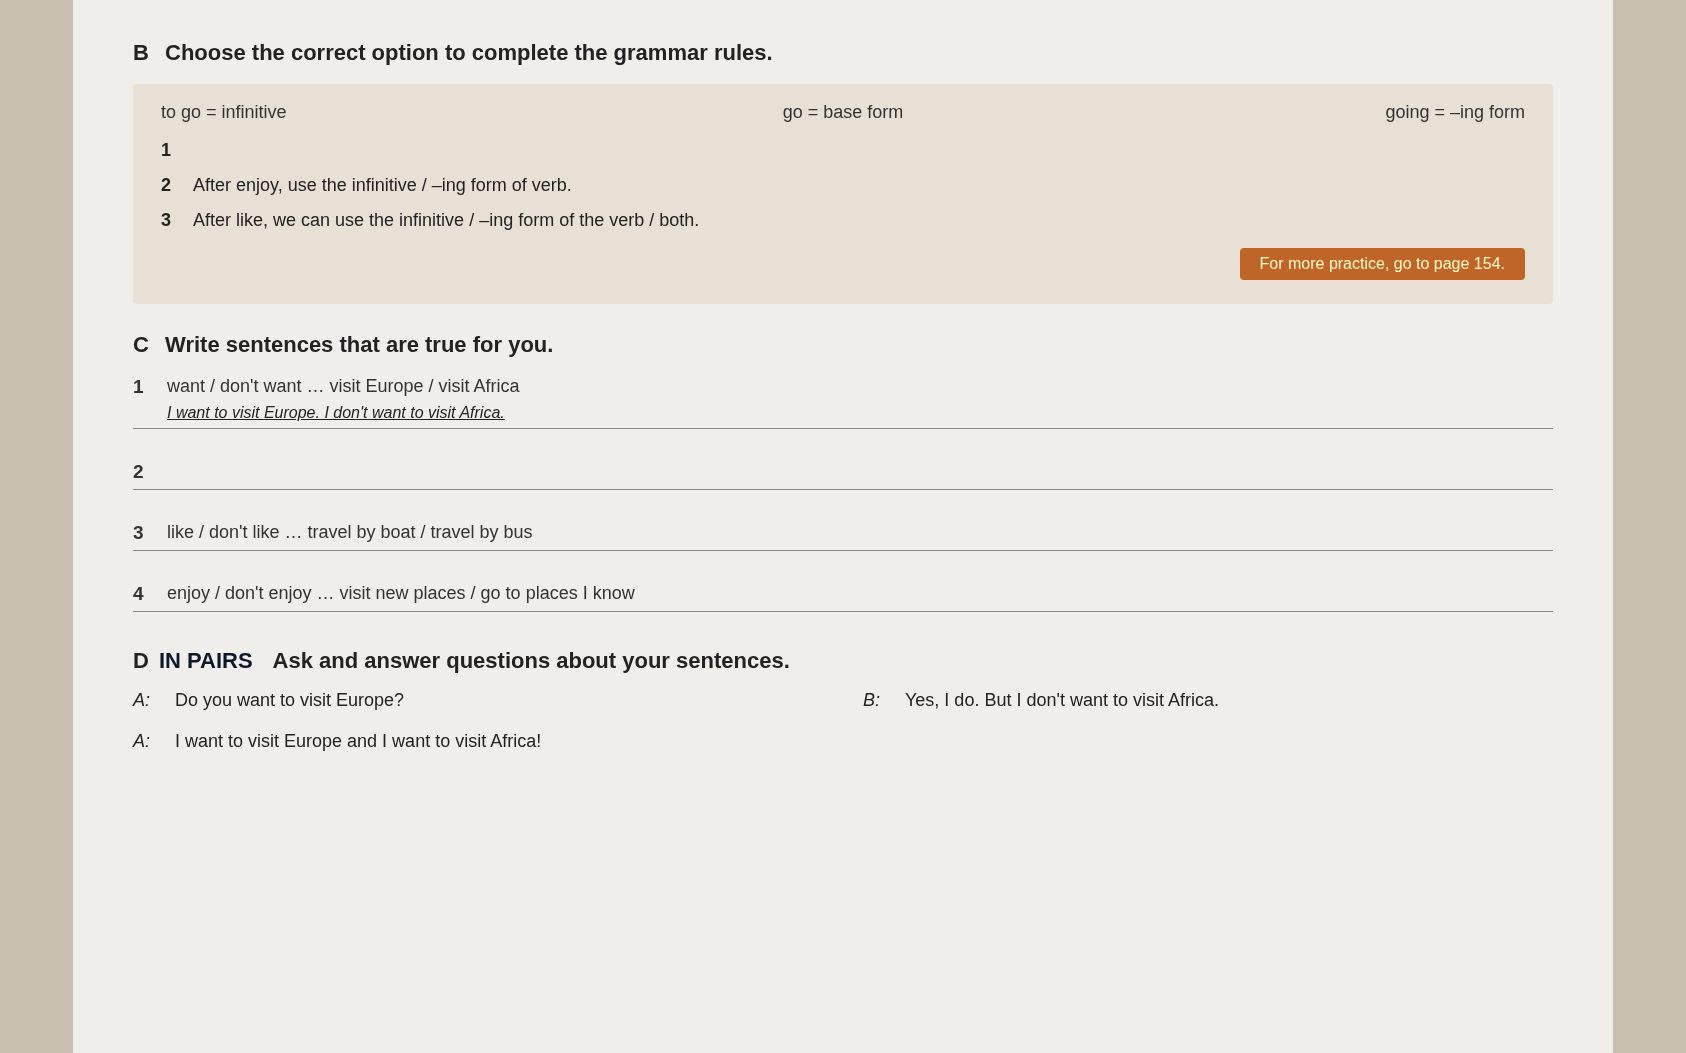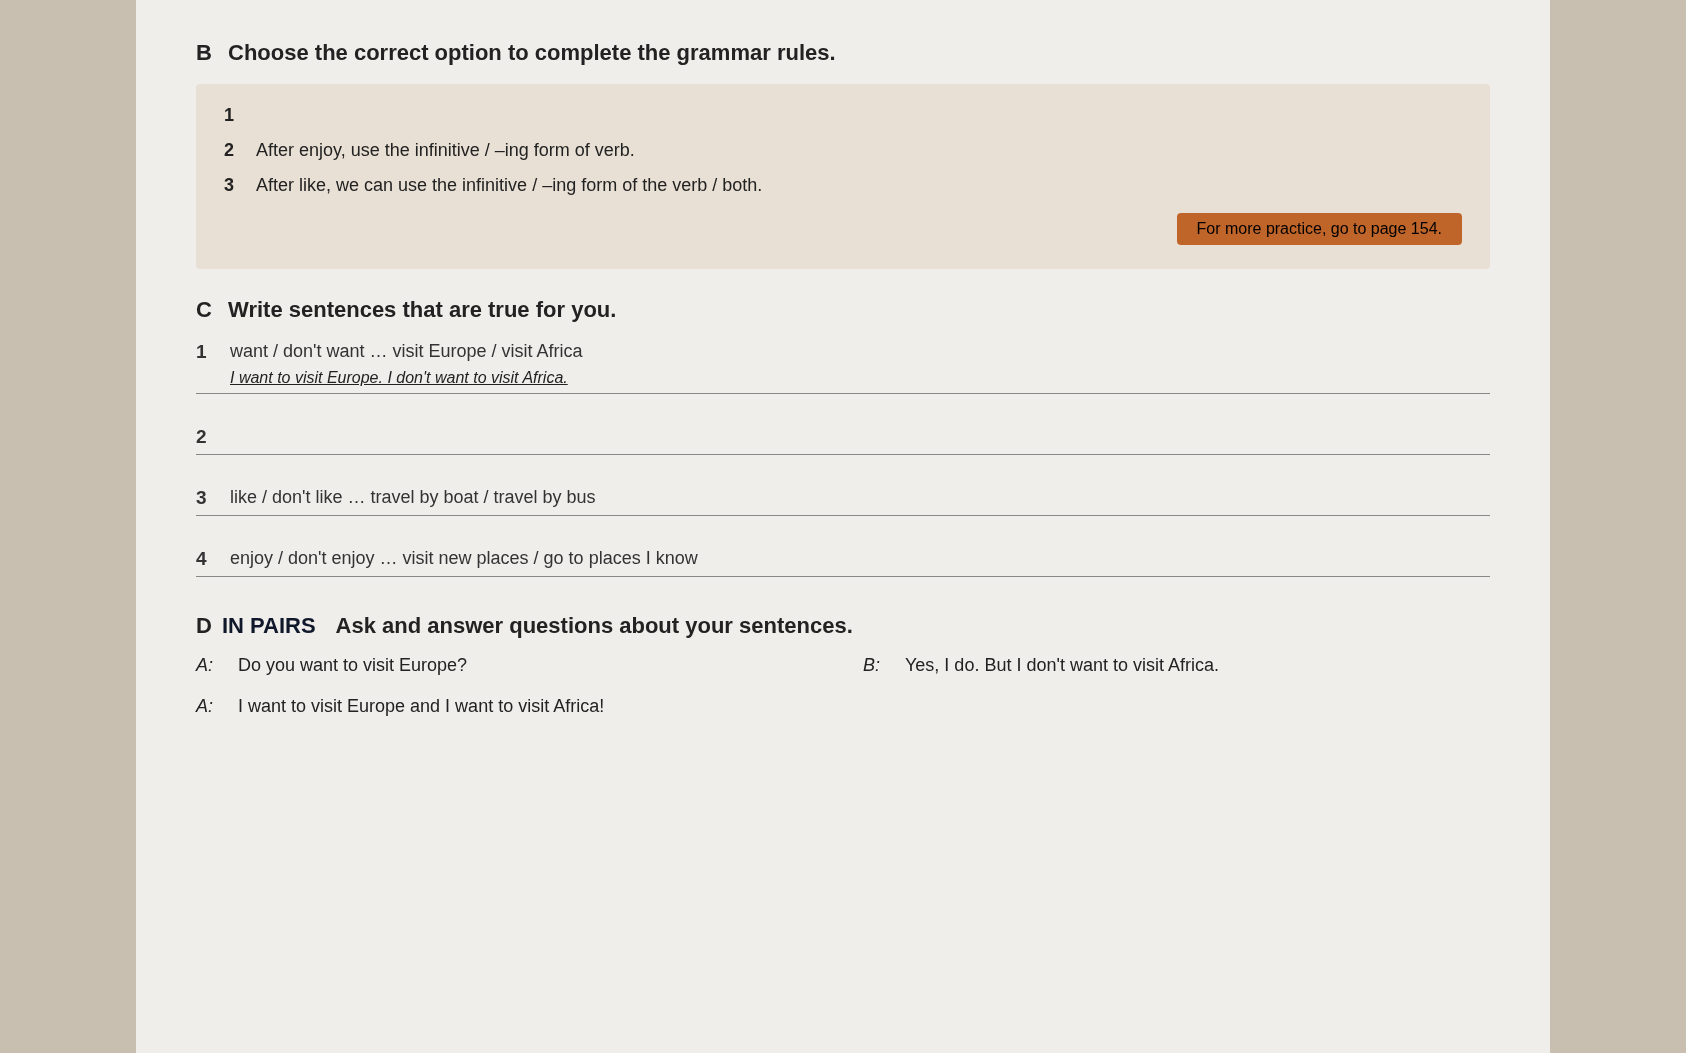--- a/index.html
+++ b/index.html
@@ -11,21 +11,21 @@
       height: 1053px;
       display: flex;
       align-items: flex-start;
       justify-content: center;
       padding: 0;
       overflow: hidden;
     }
 
     .page {
       background-color: #f0eeeb;
-      width: 1414px;
+      width: 1540px;
       min-height: 1053px;
       margin: 0 auto;
       padding: 40px 60px 40px 60px;
       position: relative;
     }
 
     
     .section-b-header {
       font-size: 22px;
       font-weight: bold;
@@ -87,21 +87,21 @@
     }
 
     .highlight-box {
       display: flex;
       justify-content: flex-end;
       margin-top: 14px;
     }
 
     .highlight-btn {
       background-color: #c0652a;
-      color: #000000;
+      color: #fef9c3;
       padding: 7px 20px;
       border-radius: 4px;
       font-size: 16px;
       font-weight: normal;
     }
 
     
     .section-c-header {
       font-size: 22px;
       font-weight: bold;
@@ -183,20 +183,25 @@
 <body>
 
 <div class="page">
 
   <div class="section-b-header">
     <span class="letter">B</span>
     <span>Choose the correct option to complete the grammar rules.</span>
   </div>
 
   <div class="grammar-box">
+    <div class="grammar-header">
+      <div class="item">to go = infinitive</div>
+      <div class="item">go = base form</div>
+      <div class="item">going = –ing form</div>
+    </div>
 
     <ul class="grammar-rules">
       <li>
         <span class="num">1</span>
       </li>
       <li>
         <span class="num">2</span>
         <span>After enjoy, use the infinitive / –ing form of verb.</span>
       </li>
       <li>

